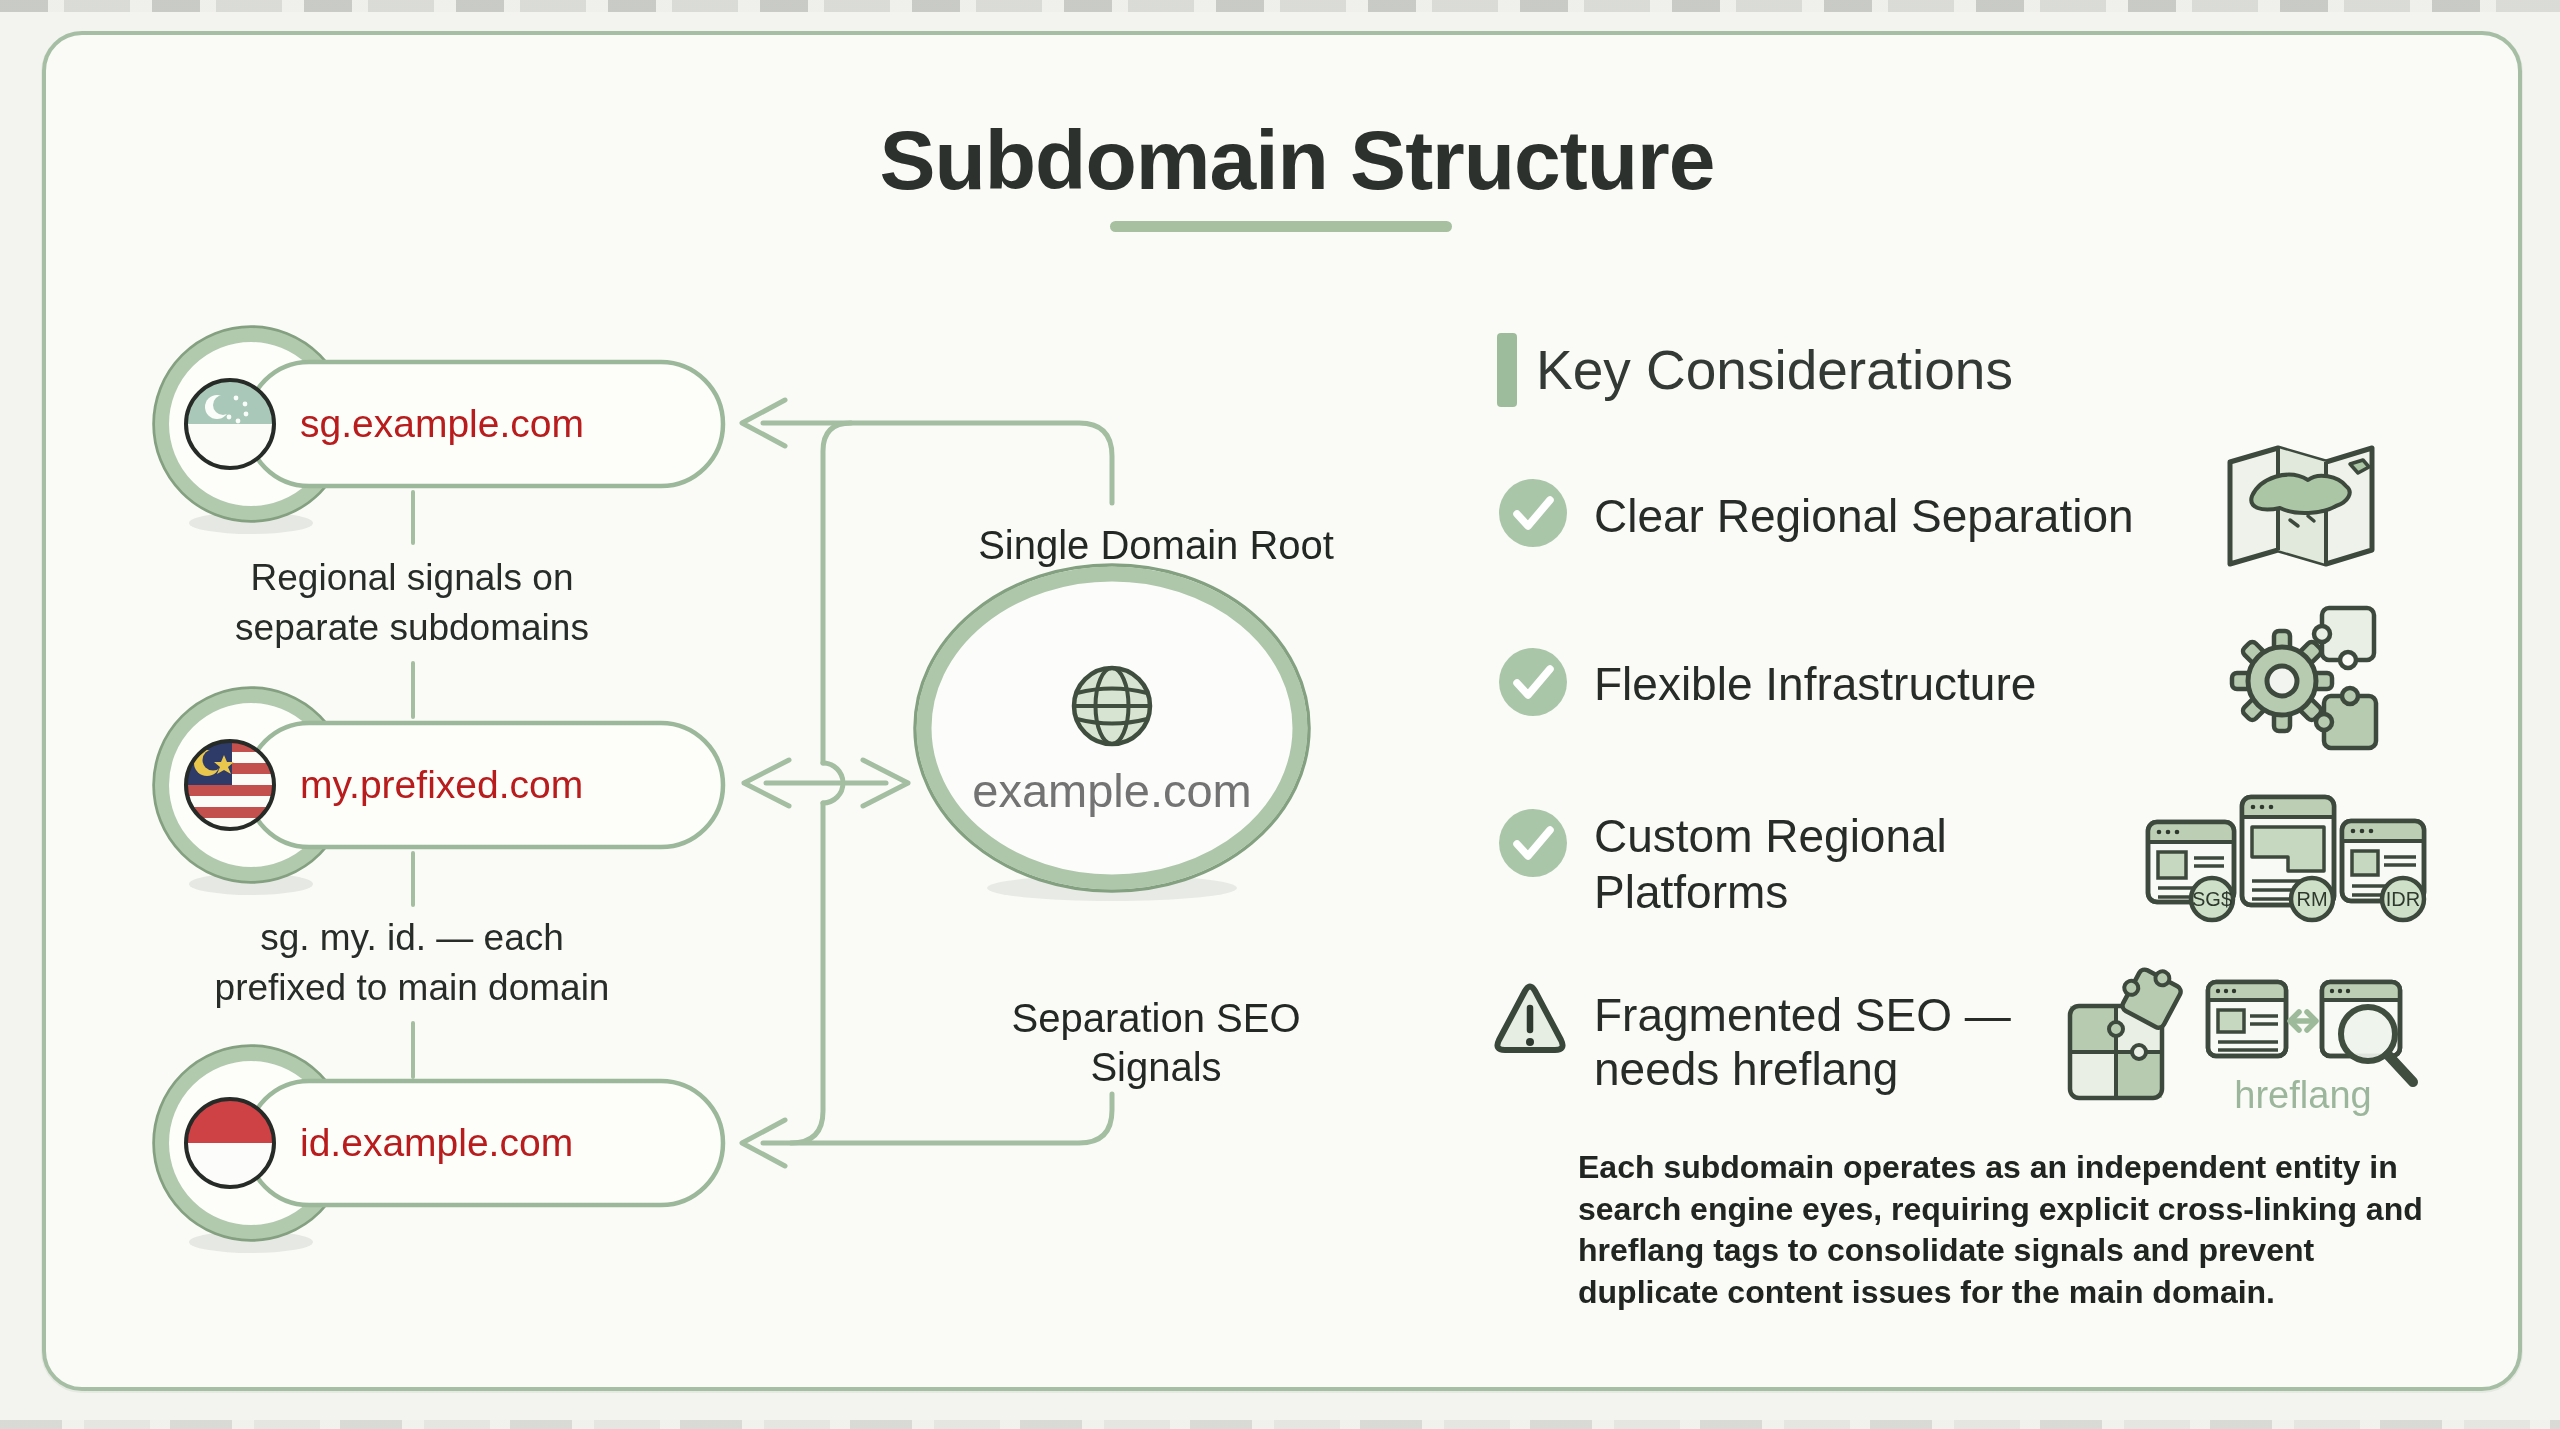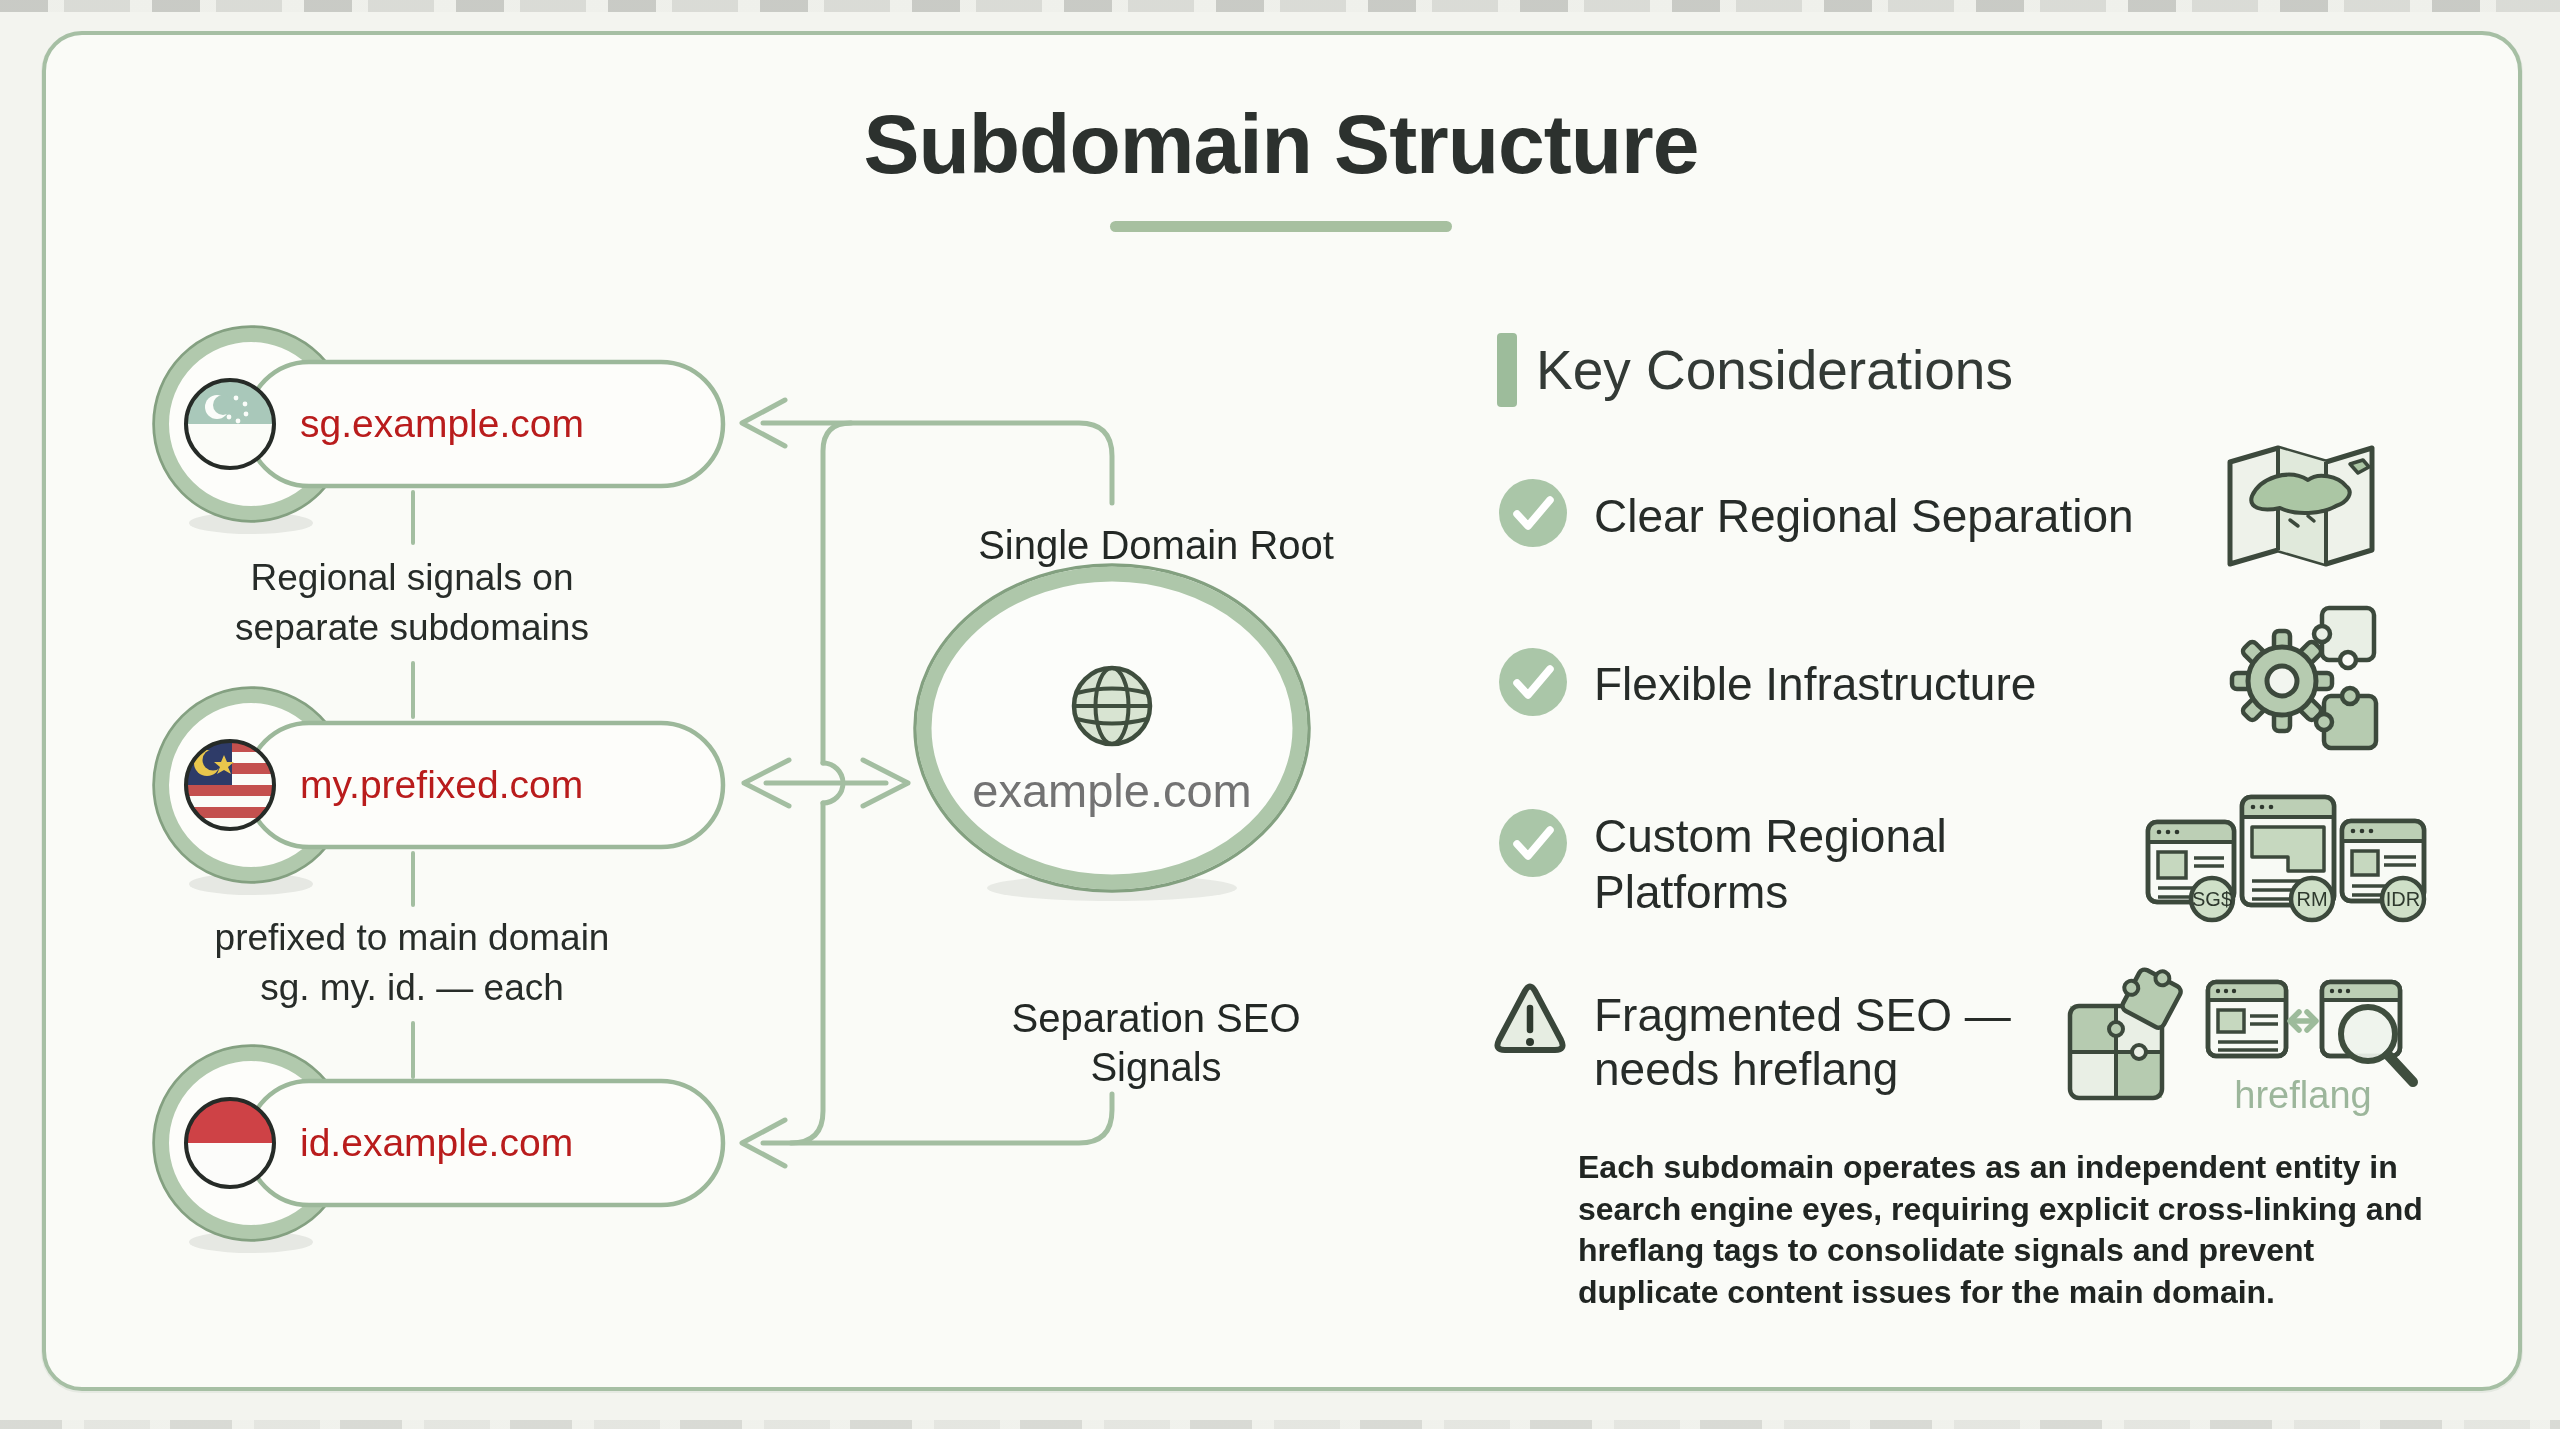--- a/index.html
+++ b/index.html
@@ -15,21 +15,21 @@
   .edge-bottom{bottom:0;height:9px;opacity:.25;
     background:repeating-linear-gradient(90deg, rgba(52,56,50,.55) 0 62px, rgba(52,56,50,.06) 62px 84px, rgba(52,56,50,.3) 84px 150px, rgba(52,56,50,.05) 150px 170px);}
   .card{
     position:absolute;left:42px;top:31px;width:2472px;height:1352px;
     border:4.5px solid #a6bfa4;border-radius:40px;background:#fafbf7;
     box-shadow:0 1px 0 1px rgba(130,160,128,.12);
   }
   .gfx{position:absolute;left:0;top:0;width:2560px;height:1429px;}
   .title{
     position:absolute;left:1281px;top:96px;transform:translateX(-50%);
-    margin:0;font-size:84px;font-weight:600;letter-spacing:-1px;color:#2c312e;white-space:nowrap;
+    margin:16px;font-size:84px;font-weight:600;letter-spacing:-1px;color:#2c312e;white-space:nowrap;
   }
   .title-underline{
     position:absolute;left:1110px;top:221px;width:342px;height:11px;
     background:#a7c0a0;border-radius:6px;
   }
   .domain-label{
     position:absolute;left:300px;font-size:39px;font-weight:500;color:#b91c1c;
     line-height:54px;white-space:nowrap;
   }
   .caption{
@@ -335,22 +335,22 @@
 
   <div class="domain-label" style="top:397px">sg.example.com</div>
   <div class="domain-label" style="top:758px">my.prefixed.com</div>
   <div class="domain-label" style="top:1116px">id.example.com</div>
 
   <div class="caption" style="left:412px;top:553px">
     <div>Regional signals on</div>
     <div>separate subdomains</div>
   </div>
   <div class="caption" style="left:412px;top:913px">
+    <div>sg. my. id. — each</div>
     <div>prefixed to main domain</div>
-    <div>sg. my. id. — each</div>
   </div>
 
   <div class="root-label" style="left:1112px;top:521px">Single Domain Root</div>
   <div class="root-domain">example.com</div>
   <div class="root-label" style="left:1112px;top:994px">
     <div>Separation SEO</div>
     <div>Signals</div>
   </div>
 
   <div class="kc-bar"></div>

